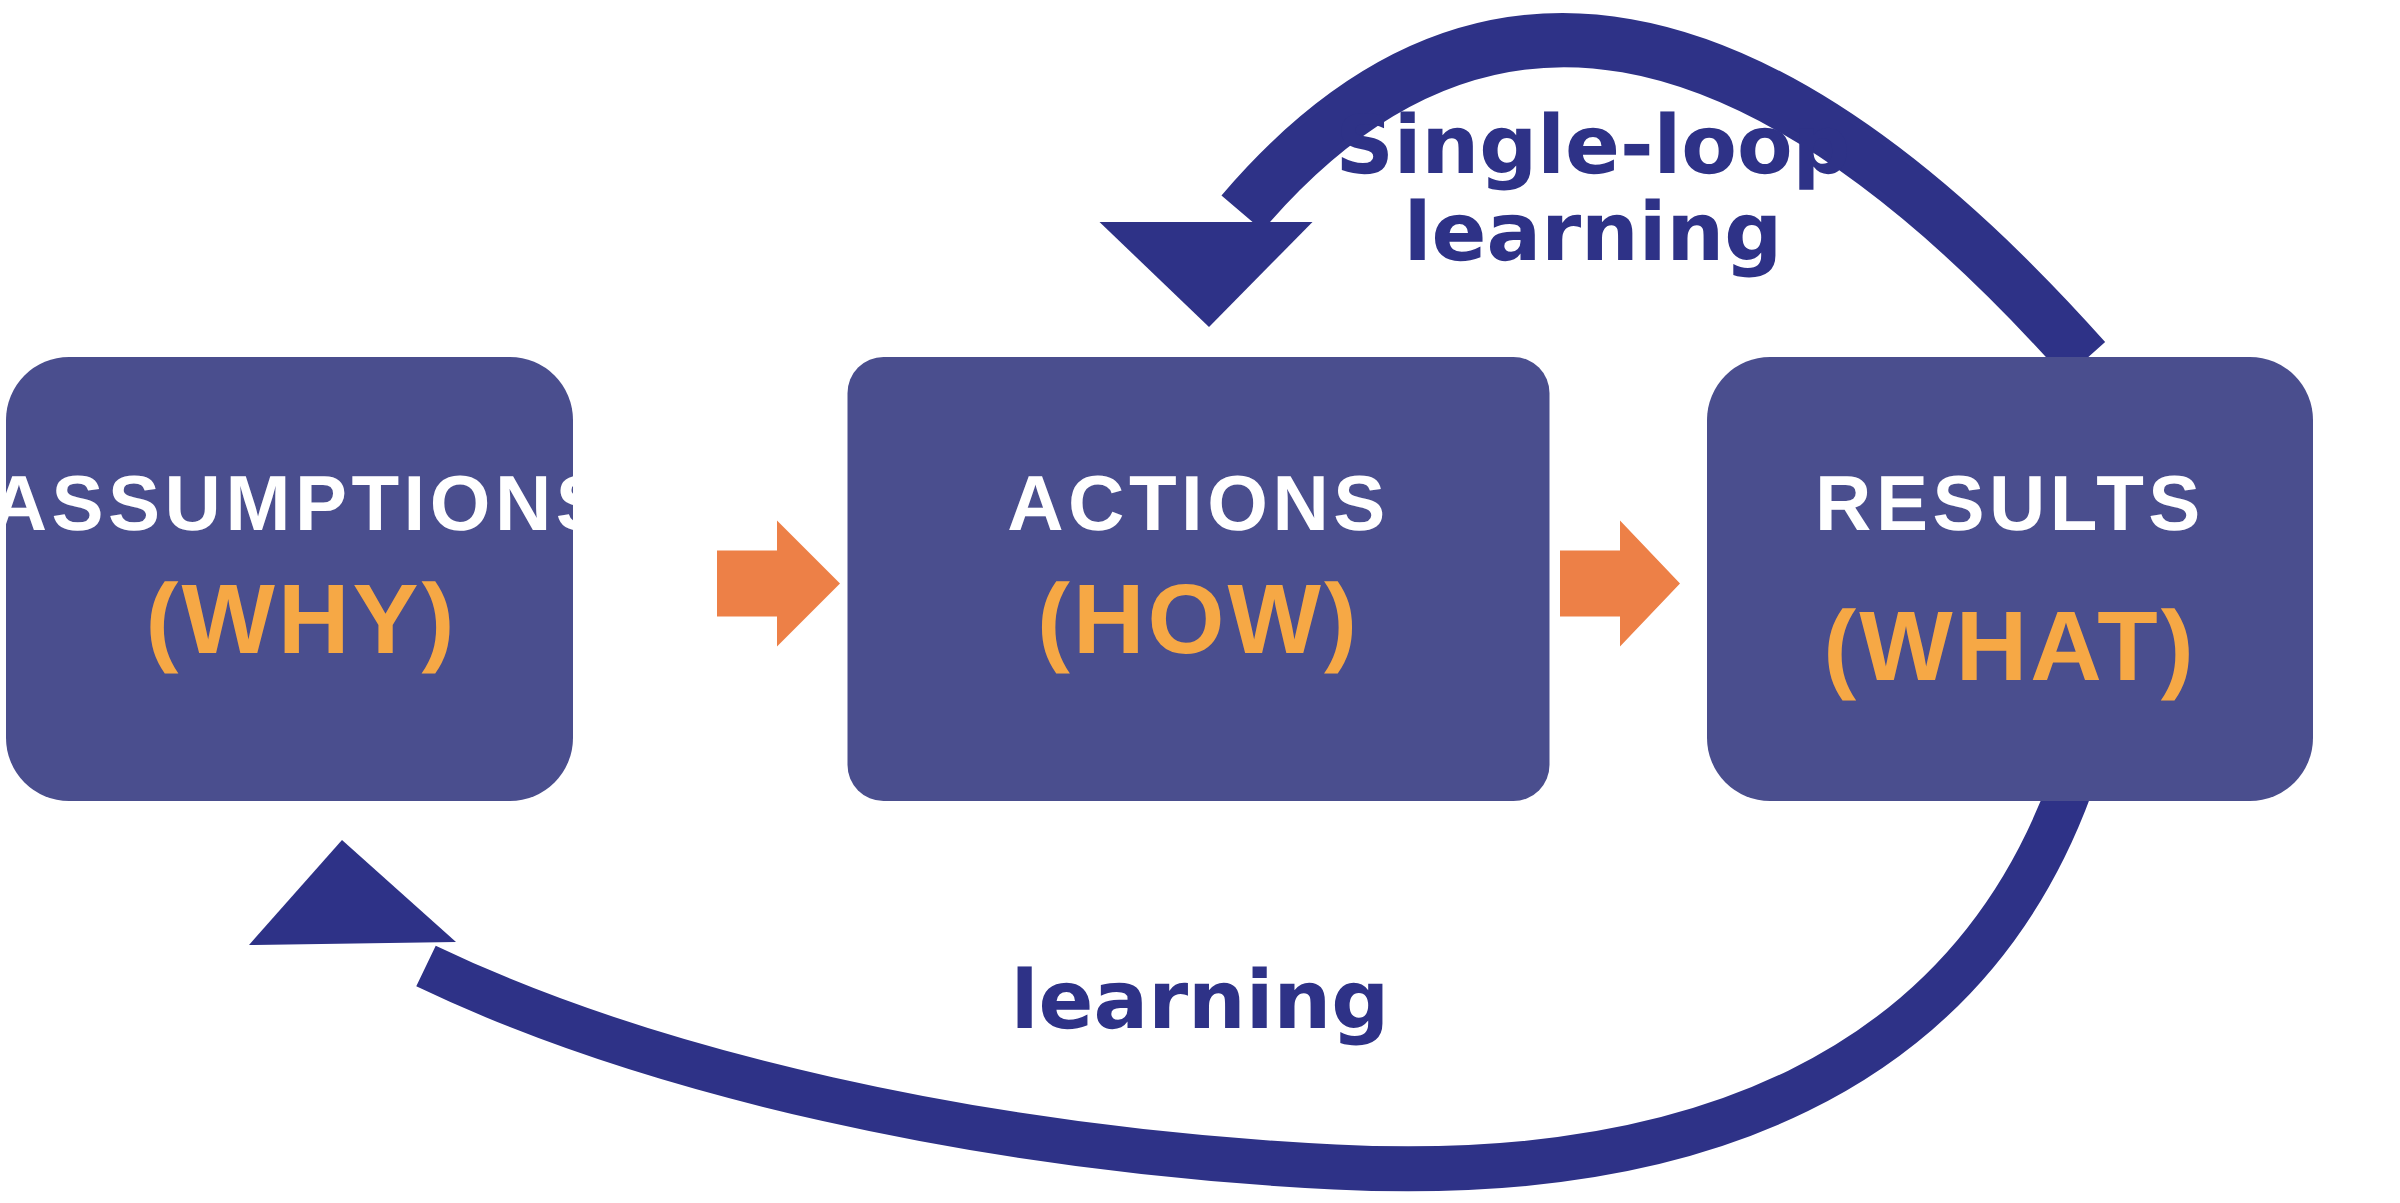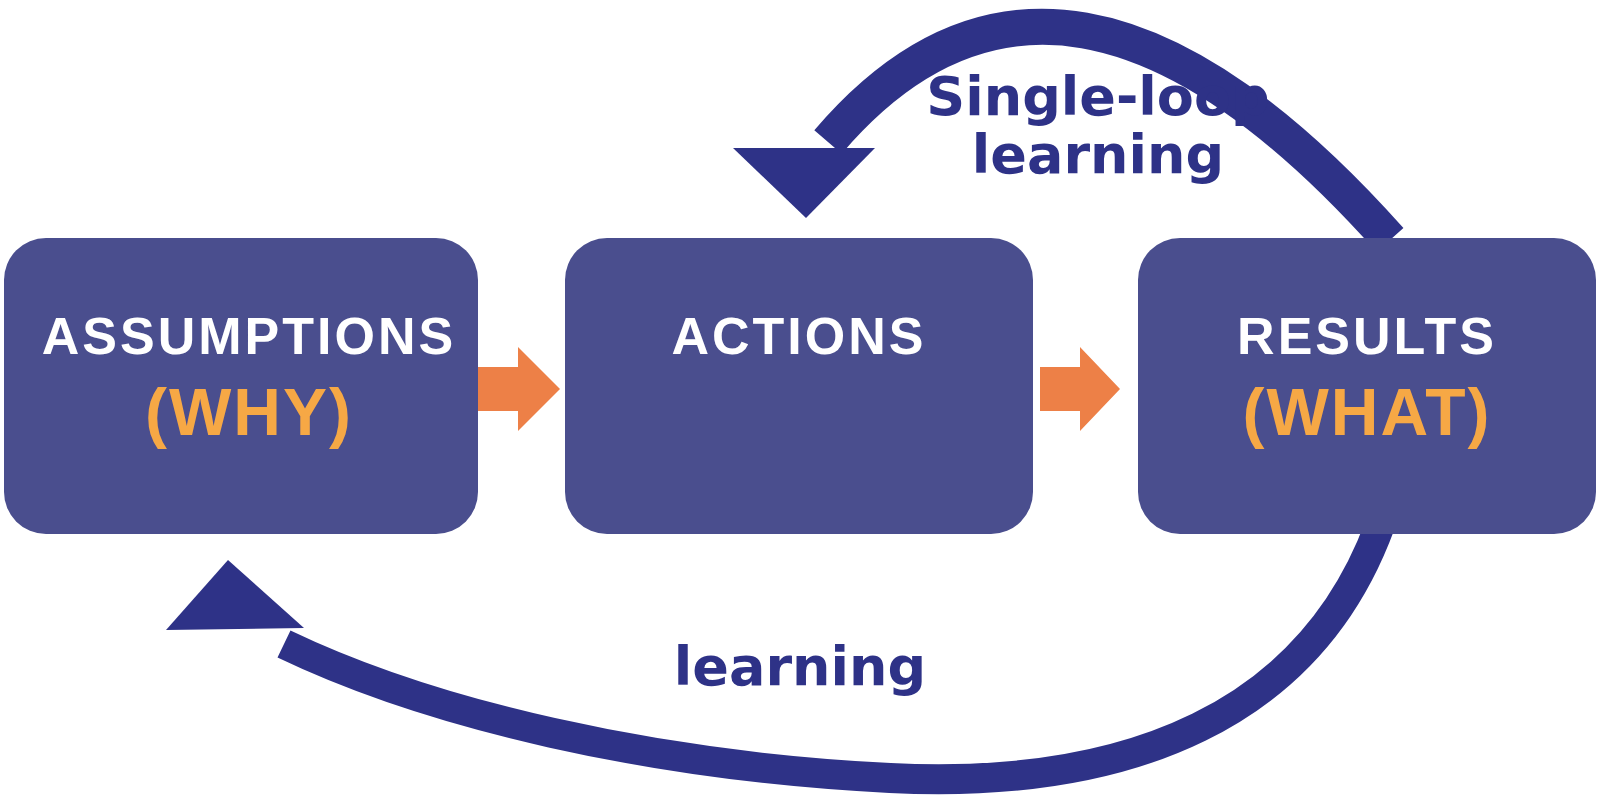--- a/index.html
+++ b/index.html
@@ -28,23 +28,23 @@
     border-radius: 42px;
     top: 238px;
     height: 296px;
     display: flex;
     flex-direction: column;
     align-items: center;
     justify-content: flex-start;
     padding-top: 68px;
     box-sizing: border-box;
   }
-  .box-assumptions { left: 4px;    width: 474px; padding-left: 16px; }
-  .box-actions     { left: 565px;  width: 468px; }
-  .box-results     { left: 1138px; width: 458px; }
+  .box-assumptions { left: 4px;    width: 378px; padding-left: 16px; }
+  .box-actions     { left: 565px;  width: 468px; border-radius: 24px; }
+  .box-results     { left: 1138px; width: 404px; gap: 18px; }
   .box .title {
     font-family: "Liberation Sans", sans-serif;
     font-weight: bold;
     font-size: 52px;
     line-height: 60px;
     letter-spacing: 3px;
     color: #ffffff;
     white-space: nowrap;
   }
   .box .subtitle {
@@ -60,21 +60,21 @@
   .loop-label {
     position: absolute;
     width: 420px;
     text-align: center;
     font-family: "DejaVu Sans", sans-serif;
     font-weight: bold;
     font-size: 54px;
     line-height: 58px;
     color: #2e3287;
   }
-  .loop-label-single { left: 888px; top: 68px;  }
+  .loop-label-single { left: 852px; top: 68px;  }
   .loop-label-double { left: 590px; top: 638px; }
 </style>
 </head>
 <body>
 
 <div class="stage">
 
   <svg class="bg-svg" viewBox="0 0 1600 802" aria-hidden="true">
 
     <path d="M 1390 240 Q 1060 -130 828 142" fill="none" stroke-width="36" stroke-linecap="butt" stroke="#2e3287"></path>
@@ -88,20 +88,21 @@
     <polygon points="1040,367 1080,367 1080,347 1120,389 1080,431 1080,411 1040,411" fill="#ed8047"></polygon>
   </svg>
 
   <div class="box box-assumptions">
     <div class="title">ASSUMPTIONS</div>
     <div class="subtitle">(WHY)</div>
   </div>
 
   <div class="box box-actions">
     <div class="title">ACTIONS</div>
+    <div class="subtitle">(HOW)</div>
   </div>
 
   <div class="box box-results">
     <div class="title">RESULTS</div>
     <div class="subtitle">(WHAT)</div>
   </div>
 
   <div class="loop-label loop-label-single">
     <div>Single-loop</div>
     <div>learning</div>

